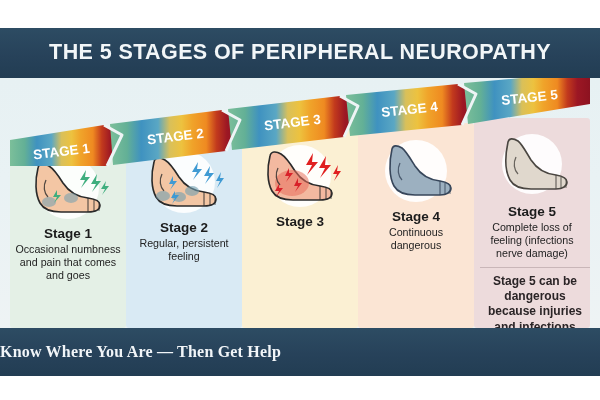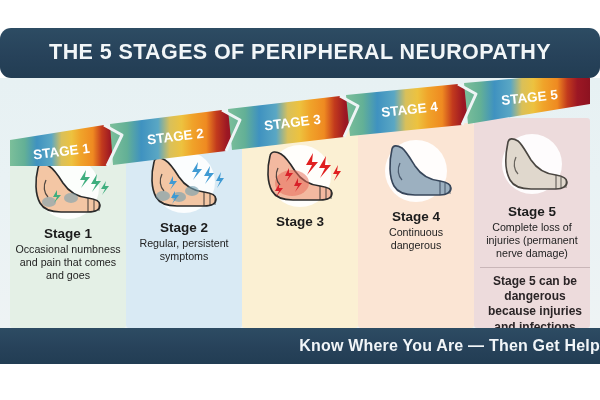--- a/index.html
+++ b/index.html
@@ -7,21 +7,21 @@
     width:600px;height:400px;overflow:hidden;
     font-family:"Liberation Sans", sans-serif;
     -webkit-font-smoothing:antialiased;
   }
   .infographic{position:relative;width:600px;height:400px;background:#ffffff;}
 
   
   .header-bar{
     position:absolute;left:0;top:28px;width:600px;height:50px;
     background:linear-gradient(180deg,#2d4c63 0%,#27425a 55%,#223d53 100%);
-    display:flex;align-items:center;justify-content:center;border-radius:11px;
+    display:flex;align-items:center;justify-content:center;
   }
   .header-title{
     color:#f2f6f8;font-size:21.5px;font-weight:bold;letter-spacing:.4px;
     text-align:center;line-height:1;white-space:nowrap;
   }
 
   
   .board{
     position:absolute;left:0;top:78px;width:600px;height:250px;
     background:linear-gradient(180deg,#e7f1f3 0%,#e9f2f4 40%,#eef3f4 100%);
@@ -67,23 +67,23 @@
   }
   .warn{
     margin:7px 0 0 6px;padding:6px 3px 4px 3px;
     border-top:1px solid #c9b6b8;
     font-size:12px;line-height:1.28;color:#2a2426;text-align:center;
     font-weight:bold;
   }
 
   
   .footer-bar{
-    position:absolute;left:0;top:328px;width:600px;height:36px;
+    position:absolute;left:0;top:328px;width:600px;height:48px;
     background:linear-gradient(180deg,#2d4c63 0%,#27425a 55%,#223d53 100%);
-    display:flex;align-items:center;justify-content:flex-end;
+    display:flex;align-items:center;justify-content:flex-start;font-family:Liberation Serif, serif;
   }
   .footer-text{
     color:#f1f5f8;font-size:16px;font-weight:bold;letter-spacing:.2px;white-space:nowrap;
   }
 </style>
 </head>
 <body>
 
 <div class="infographic">
 
@@ -132,21 +132,21 @@
             <ellipse cx="60" cy="47" rx="7" ry="5" fill="#6f9fb0" opacity="0.6"></ellipse>
             <path d="M41 32 L37 40 L41 40 L38 46 L45 37 L41 37 Z" fill="#3f9ad3"></path>
             <path d="M43 47 L39 54 L43 54 L40 60 L47 51 L43 51 Z" fill="#3f9ad3"></path>
             <path d="M66 18 L60 28 L65 28 L61 36 L70 25 L65 25 Z" fill="#3f9ad3"></path>
             <path d="M78 22 L72 32 L77 32 L73 40 L82 29 L77 29 Z" fill="#3f9ad3"></path>
             <path d="M89 28 L84 37 L88 37 L85 44 L92 34 L88 34 Z" fill="#3f9ad3"></path>
           </svg>
         </div>
         <div class="cap">
           <div class="cap-title">Stage 2</div>
-          <div class="cap-desc">Regular, persistent symptoms</div>
+          <div class="cap-desc">Regular, persistent feeling</div>
         </div>
       </div>
 
       <div class="panel p3">
         <div class="art">
           <svg viewBox="0 0 104 74">
             <circle cx="52" cy="38" r="31" fill="#ffffff" opacity="0.9"></circle>
             <path d="M22 18 C19 30 19 44 24 53 C28 60 36 62 45 62 L72 62 C80 62 84 59 84 55 C84 51 79 49 72 48 C62 47 53 42 47 33 C42 25 38 19 33 16 C28 13 23 13 22 18 Z" fill="#f3b9a0" stroke="#2a2a2a" stroke-width="1.6" stroke-linejoin="round"></path>
             <ellipse cx="44" cy="45" rx="17" ry="13" fill="#e8705c" opacity="0.55"></ellipse>
             <path d="M72 62 L72 48" stroke="#2a2a2a" stroke-width="1.2" fill="none" opacity="0.75"></path>
@@ -189,21 +189,21 @@
             <circle cx="52" cy="36" r="30" fill="#ffffff" opacity="0.92"></circle>
             <path d="M28 14 C25 28 25 43 30 52 C34 59 42 61 51 61 L76 61 C83 61 87 58 87 54 C87 50 82 48 76 47 C66 46 57 41 51 32 C46 24 42 16 38 13 C33 10 29 10 28 14 Z" fill="#e0d8cd" stroke="#4a4641" stroke-width="1.6" stroke-linejoin="round"></path>
             <path d="M76 61 L76 47" stroke="#4a4641" stroke-width="1.2" fill="none" opacity="0.8"></path>
             <path d="M81 61 L81 49" stroke="#4a4641" stroke-width="1.2" fill="none" opacity="0.72"></path>
             <path d="M86 60 L86 51" stroke="#4a4641" stroke-width="1.1" fill="none" opacity="0.65"></path>
             <path d="M36 29 C33 35 34 42 38 46" stroke="#4a4641" stroke-width="1.3" fill="none" opacity="0.8"></path>
           </svg>
         </div>
         <div class="cap">
           <div class="cap-title">Stage 5</div>
-          <div class="cap-desc">Complete loss of injuries (permanent nerve damage)</div>
+          <div class="cap-desc">Complete loss of feeling (infections nerve damage)</div>
         </div>
         <div class="warn">Stage 5 can be dangerous because injuries and infections may go unnoticed.</div>
       </div>
 
     </div>
 
     <svg class="ribbon" viewBox="0 0 600 250">
       <defs>
         <linearGradient id="gradRibbon" x1="0" y1="0" x2="1" y2="0">
           <stop offset="0.00" stop-color="#7cbf9a"></stop>

